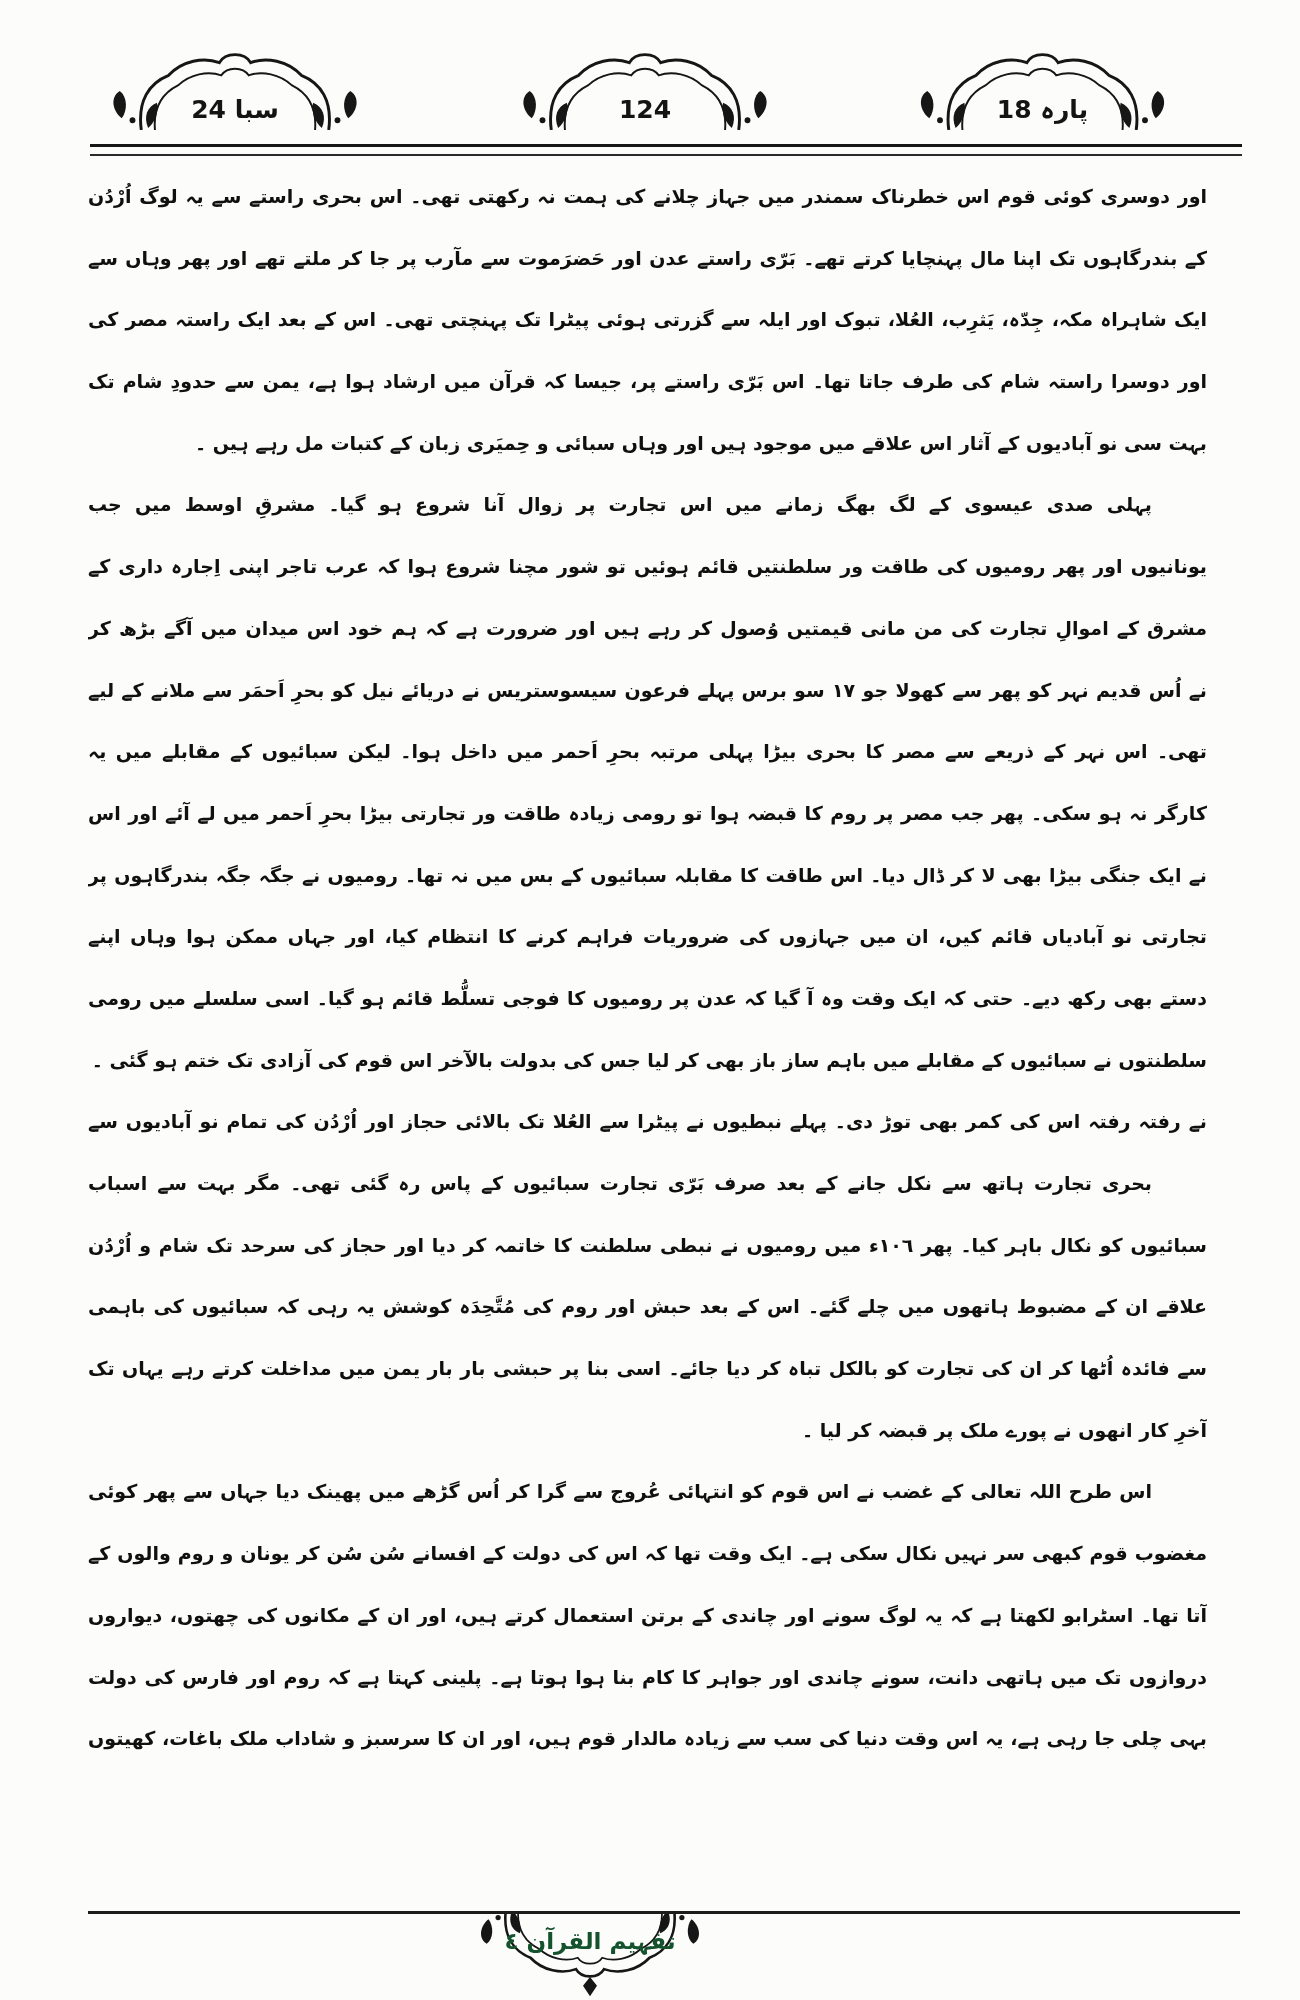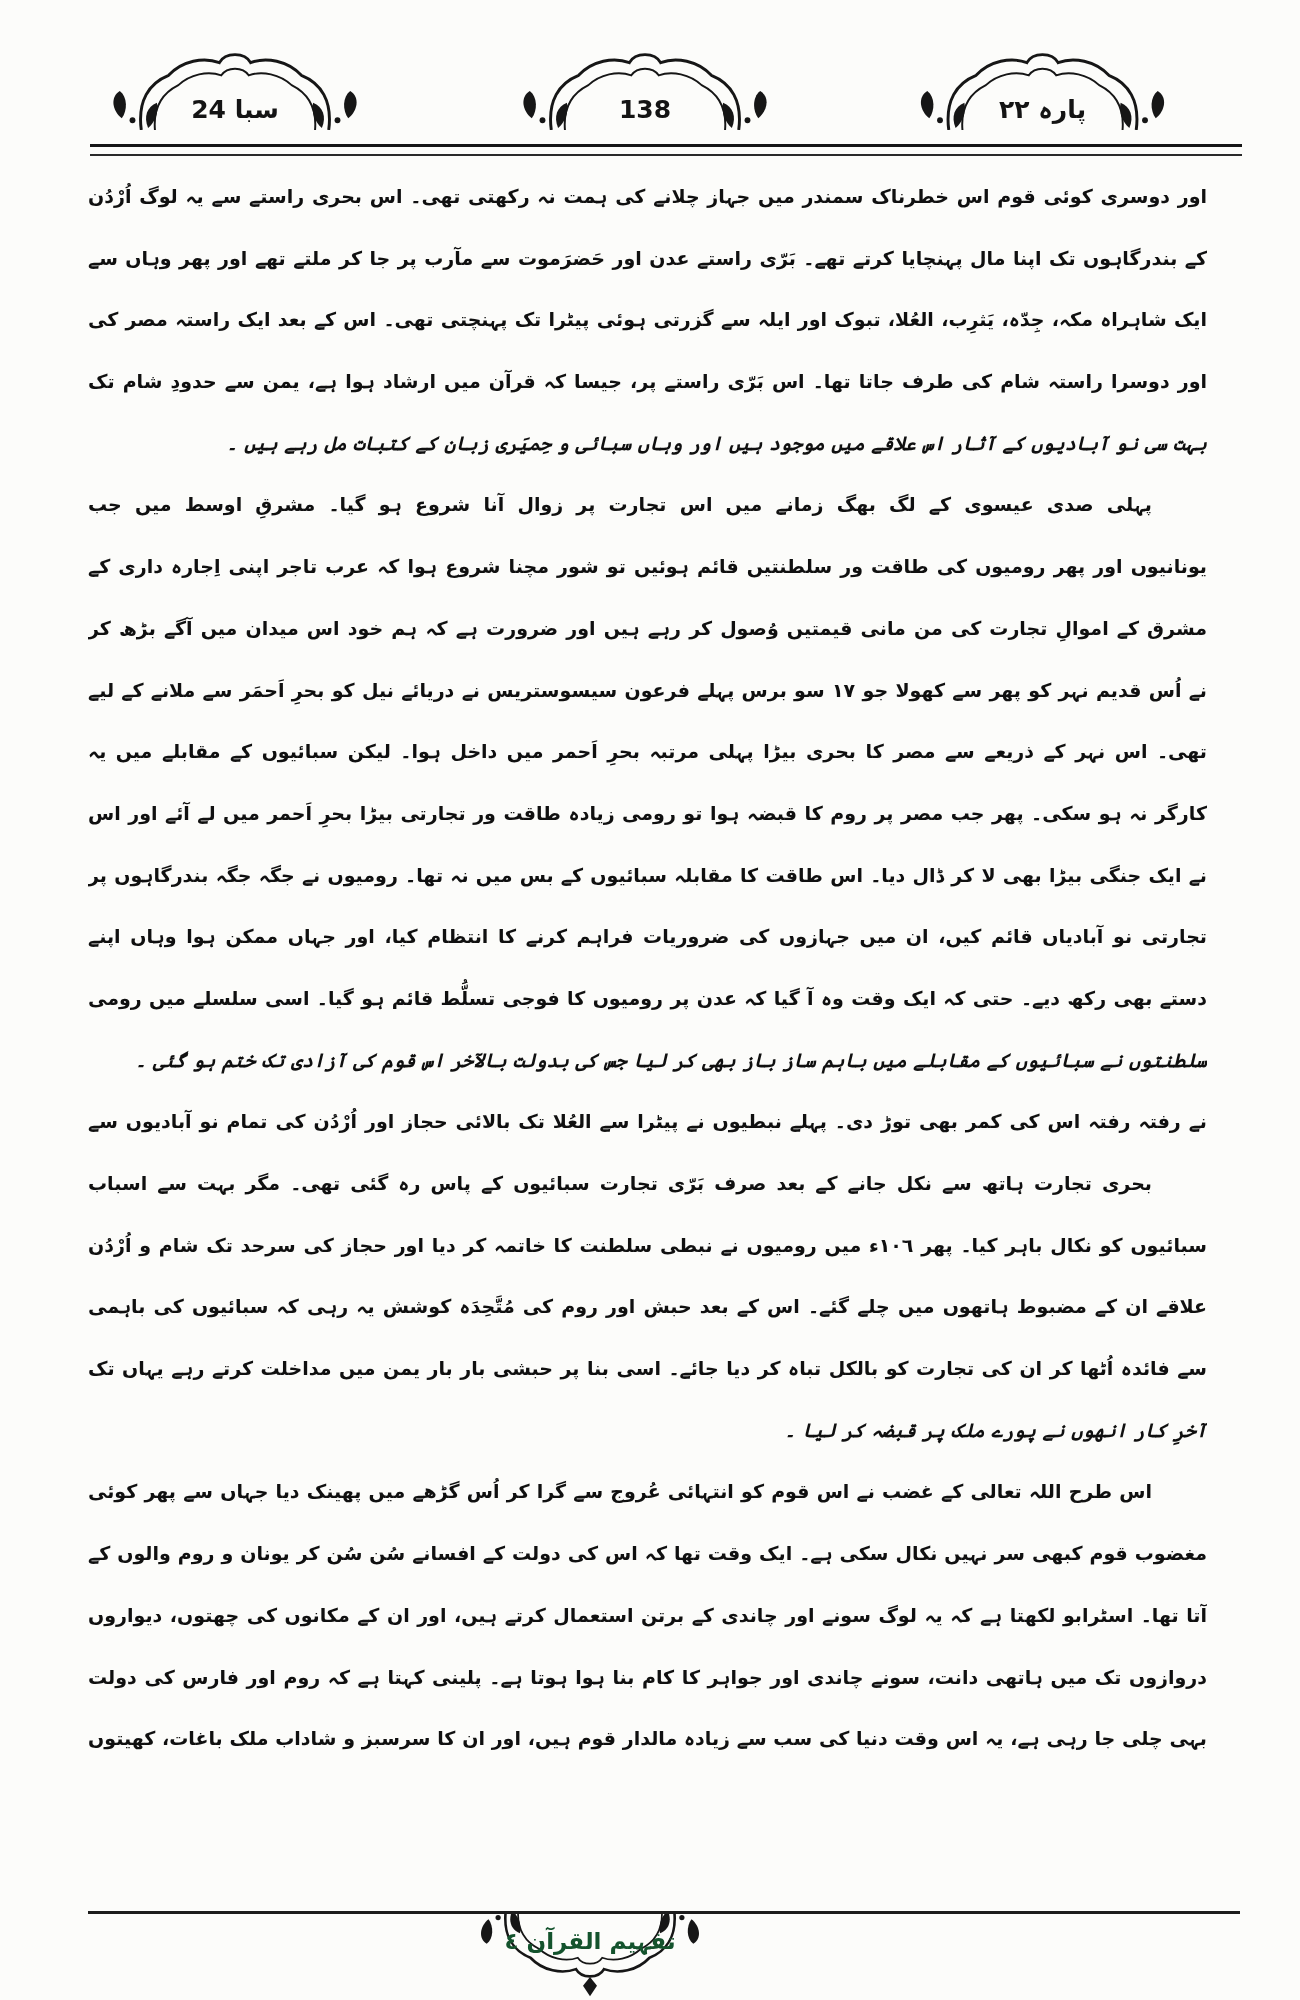--- a/index.html
+++ b/index.html
@@ -38,21 +38,21 @@
   .line{
     direction:rtl;
     height:61.7px;line-height:61.7px;
     font-size:19px;font-weight:bold;
     text-align:justify;
     text-align-last:justify;
     white-space:normal;
     overflow:hidden;
     color:#101010;
   }
-  .line.no-j{text-align:right;text-align-last:auto;font-style:italic;}
+  .line.no-j{text-align:right;text-align-last:auto;}
   .line.ind{padding-right:55px;}
   
   .footer-rule{
     position:absolute;left:88px;top:1911px;width:1152px;height:3px;
     background:#1c1c1c;
   }
   .footer-badge{position:absolute;left:455px;top:1914px;width:270px;height:84px;}
   .footer-badge svg{position:absolute;inset:0;width:100%;height:100%;}
   .footer-badge .badge-label{
     position:absolute;left:0;right:0;top:16px;
@@ -74,35 +74,35 @@
       <svg viewBox="0 0 260 84" aria-hidden="true">
         <path class="ink" d="M14 72 C4 64 2 50 12 44 C20 50 20 64 14 72 Z"></path>
         <path class="ink" d="M246 72 C256 64 258 50 248 44 C240 50 240 64 246 72 Z"></path>
         <circle class="ink" cx="25" cy="74" r="3"></circle>
           <circle class="ink" cx="235" cy="74" r="3"></circle>
         <path class="stroke" stroke-width="3" d="M34 84 C30 54 42 36 62 28 C76 13 98 9 114 15 C120 4 140 4 146 15 C162 9 184 13 198 28 C218 36 230 54 226 84"></path>
         <path class="stroke" stroke-width="2" d="M48 84 C46 60 56 46 72 38 C84 27 102 23 116 28 C122 19 138 19 144 28 C158 23 176 27 188 38 C204 46 214 60 212 84"></path>
         <path class="ink" d="M41 82 C36 70 40 60 50 56 C52 66 48 76 41 82 Z"></path>
         <path class="ink" d="M219 82 C224 70 220 60 210 56 C208 66 212 76 219 82 Z"></path>
       </svg>
-      <div class="badge-label">پارہ ٢٢</div>
+      <div class="badge-label">پارہ 18</div>
     </div>
 
     <div class="badge badge-center">
       <svg viewBox="0 0 260 84" aria-hidden="true">
         <path class="ink" d="M14 72 C4 64 2 50 12 44 C20 50 20 64 14 72 Z"></path>
         <path class="ink" d="M246 72 C256 64 258 50 248 44 C240 50 240 64 246 72 Z"></path>
         <circle class="ink" cx="25" cy="74" r="3"></circle>
           <circle class="ink" cx="235" cy="74" r="3"></circle>
         <path class="stroke" stroke-width="3" d="M34 84 C30 54 42 36 62 28 C76 13 98 9 114 15 C120 4 140 4 146 15 C162 9 184 13 198 28 C218 36 230 54 226 84"></path>
         <path class="stroke" stroke-width="2" d="M48 84 C46 60 56 46 72 38 C84 27 102 23 116 28 C122 19 138 19 144 28 C158 23 176 27 188 38 C204 46 214 60 212 84"></path>
         <path class="ink" d="M41 82 C36 70 40 60 50 56 C52 66 48 76 41 82 Z"></path>
         <path class="ink" d="M219 82 C224 70 220 60 210 56 C208 66 212 76 219 82 Z"></path>
       </svg>
-      <div class="badge-label">138</div>
+      <div class="badge-label">124</div>
     </div>
 
     <div class="badge badge-left">
       <svg viewBox="0 0 260 84" aria-hidden="true">
         <path class="ink" d="M14 72 C4 64 2 50 12 44 C20 50 20 64 14 72 Z"></path>
         <path class="ink" d="M246 72 C256 64 258 50 248 44 C240 50 240 64 246 72 Z"></path>
         <circle class="ink" cx="25" cy="74" r="3"></circle>
           <circle class="ink" cx="235" cy="74" r="3"></circle>
         <path class="stroke" stroke-width="3" d="M34 84 C30 54 42 36 62 28 C76 13 98 9 114 15 C120 4 140 4 146 15 C162 9 184 13 198 28 C218 36 230 54 226 84"></path>
         <path class="stroke" stroke-width="2" d="M48 84 C46 60 56 46 72 38 C84 27 102 23 116 28 C122 19 138 19 144 28 C158 23 176 27 188 38 C204 46 214 60 212 84"></path>

